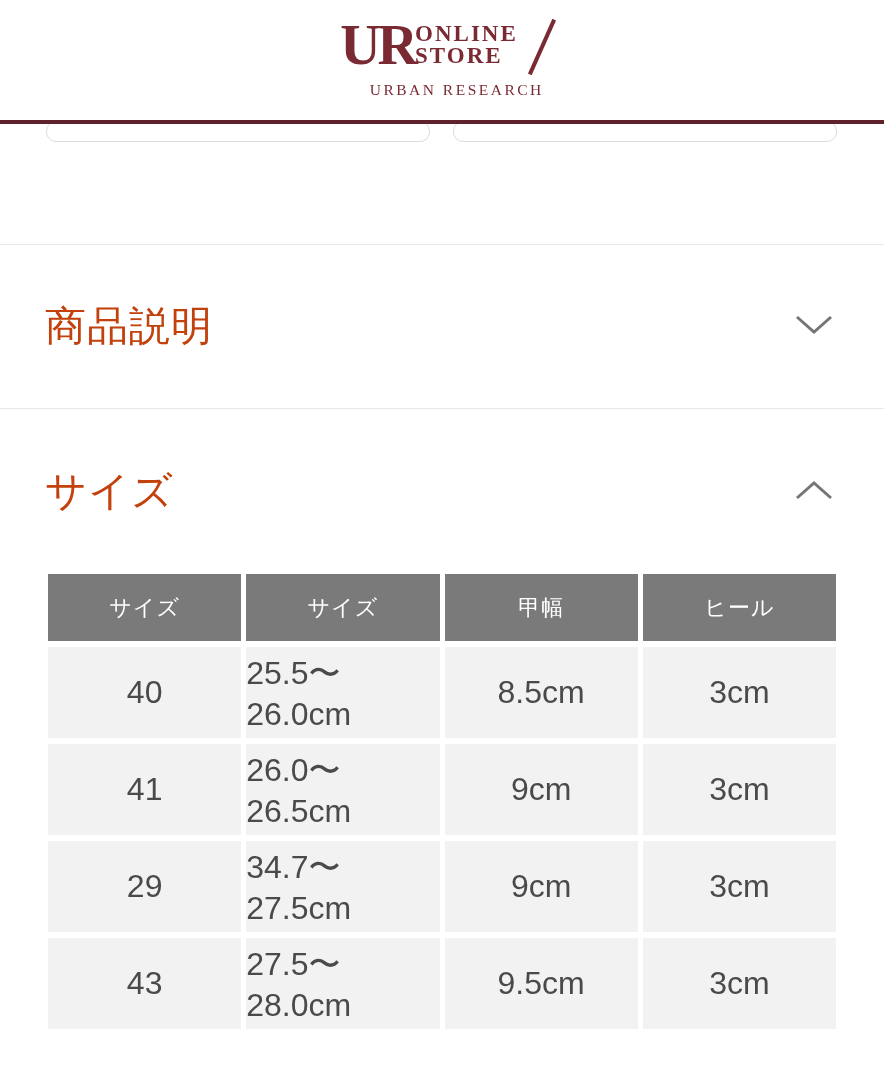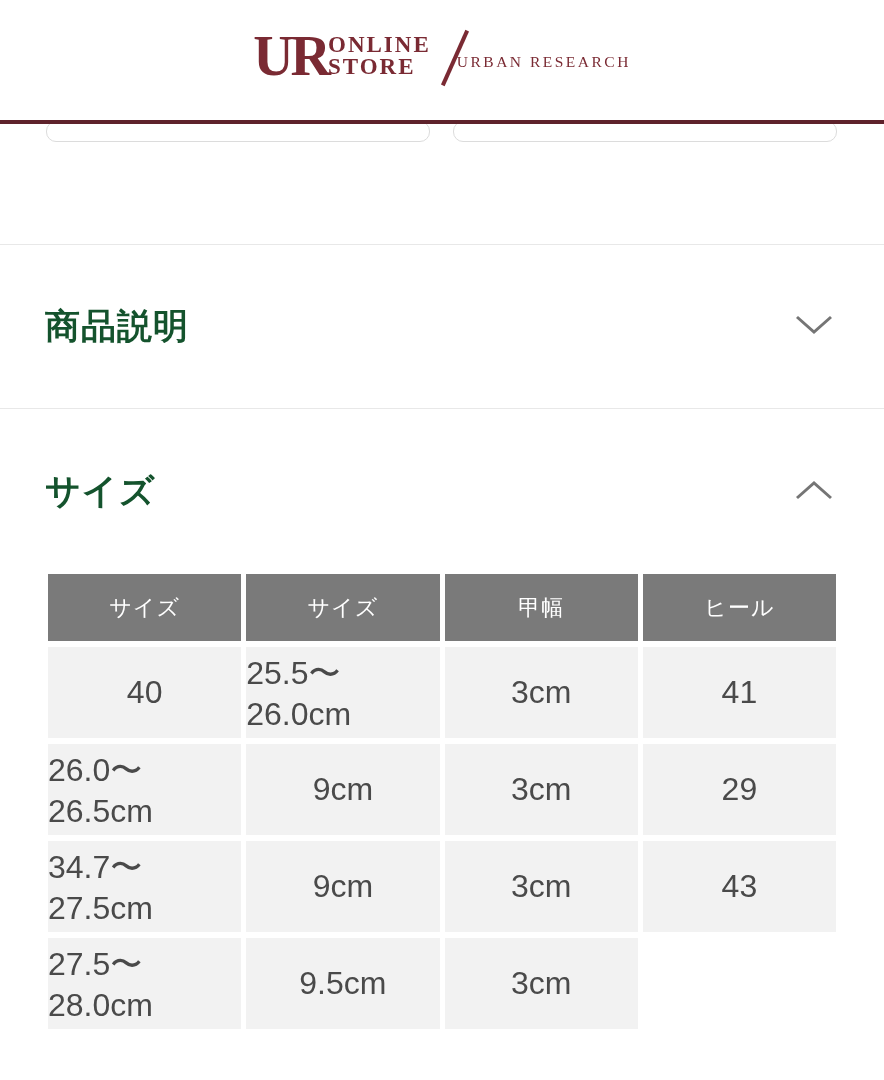--- a/index.html
+++ b/index.html
@@ -5,21 +5,21 @@
   * { margin:0; padding:0; box-sizing:border-box; }
   html,body { background:#ffffff; }
   body {
     width:884px; height:1080px; margin:0 auto; position:relative;
     font-family:"Liberation Sans","DejaVu Sans",sans-serif;
     overflow:hidden;
   }
 
   
   .site-header { height:120px; display:flex; align-items:center; justify-content:center; background:#fff; }
-  .logo { display:flex; flex-direction:row; align-items:center; }
+  .logo { display:flex; flex-direction:column; align-items:flex-end; }
   .logo-top { display:flex; align-items:flex-start; }
   .logo-ur {
     font-family:"Liberation Serif","DejaVu Serif",serif;
     font-weight:bold; font-size:56px; line-height:48px; letter-spacing:-3px;
     color:#7a2a33;
   }
   .logo-lines { display:flex; flex-direction:column; margin-top:2px; }
   .logo-lines span {
     font-family:"Liberation Serif","DejaVu Serif",serif;
     font-weight:bold; font-size:23px; line-height:22px; letter-spacing:2px; color:#7a2a33;
@@ -47,21 +47,21 @@
 
   .divider { height:1px; background:#e8e8e8; }
 
   
   .acc-header {
     display:flex; align-items:center; justify-content:space-between;
     padding:0 50px 0 45px;
   }
   .acc-header.desc { height:163px; }
   .acc-header.size { height:165px; }
-  .acc-title { font-size:35px; font-weight:bold; color:#14532d; letter-spacing:1px; }
+  .acc-title { font-size:41px; font-weight:normal; color:#c2410c; letter-spacing:1px; }
   .chev { display:block; }
 
   
   .size-table {
     margin:0 48px; width:788px;
     display:grid; grid-template-columns:repeat(4,1fr);
     column-gap:5px; row-gap:6px;
   }
   .size-table .th {
     height:67px; background:#7a7a7a; color:#ffffff;
@@ -124,20 +124,21 @@
   </div>
 
   <div class="size-table">
     <div class="th">サイズ</div>
     <div class="th">サイズ</div>
     <div class="th">甲幅</div>
     <div class="th">ヒール</div>
 
     <div class="td">40</div>
     <div class="td">25.5〜26.0cm</div>
+    <div class="td">8.5cm</div>
     <div class="td">3cm</div>
 
     <div class="td">41</div>
     <div class="td">26.0〜26.5cm</div>
     <div class="td">9cm</div>
     <div class="td">3cm</div>
 
     <div class="td">29</div>
     <div class="td">34.7〜27.5cm</div>
     <div class="td">9cm</div>

